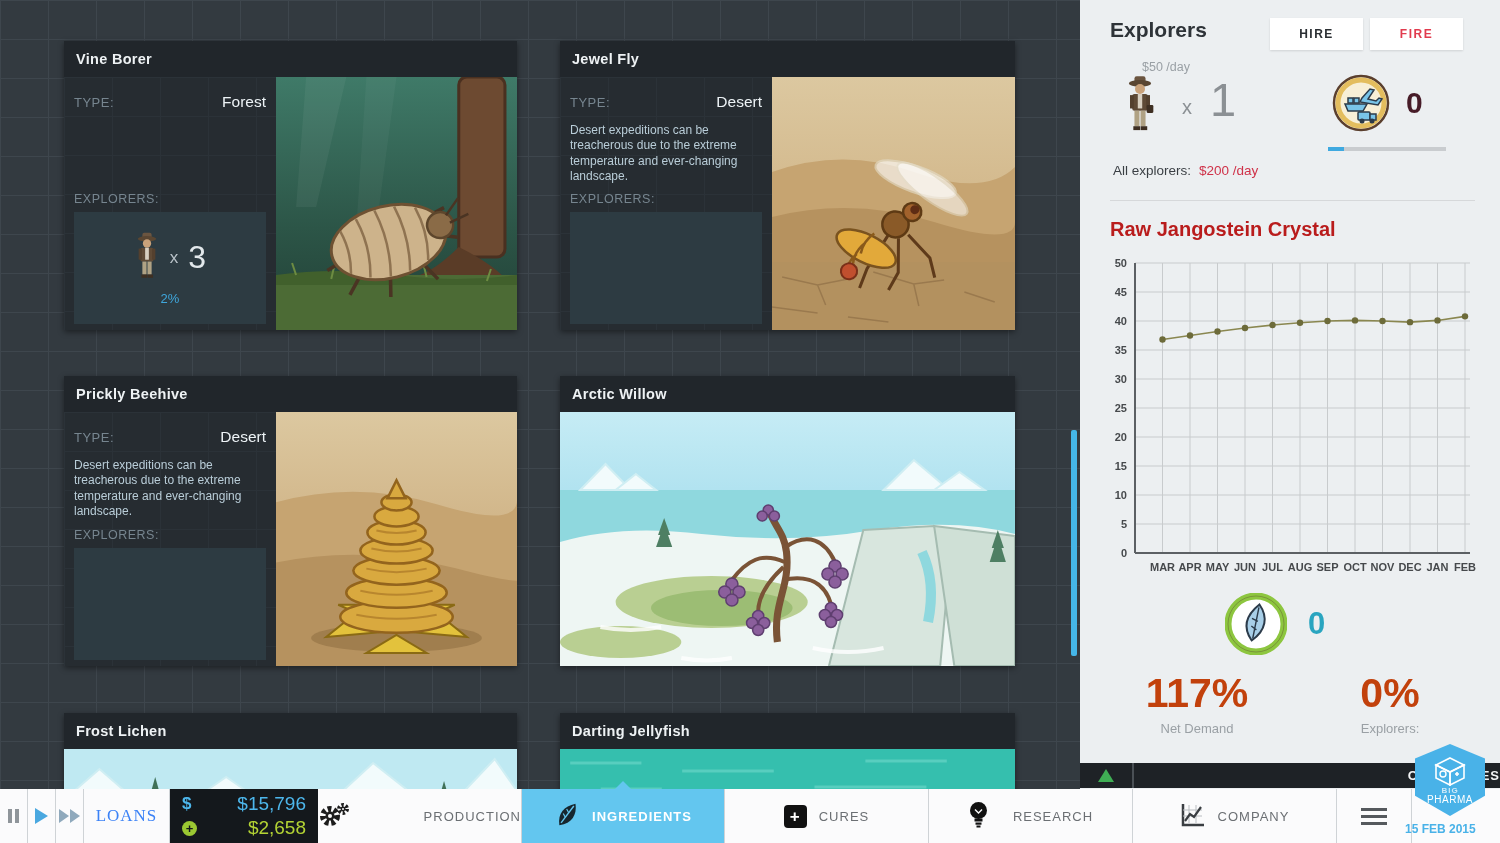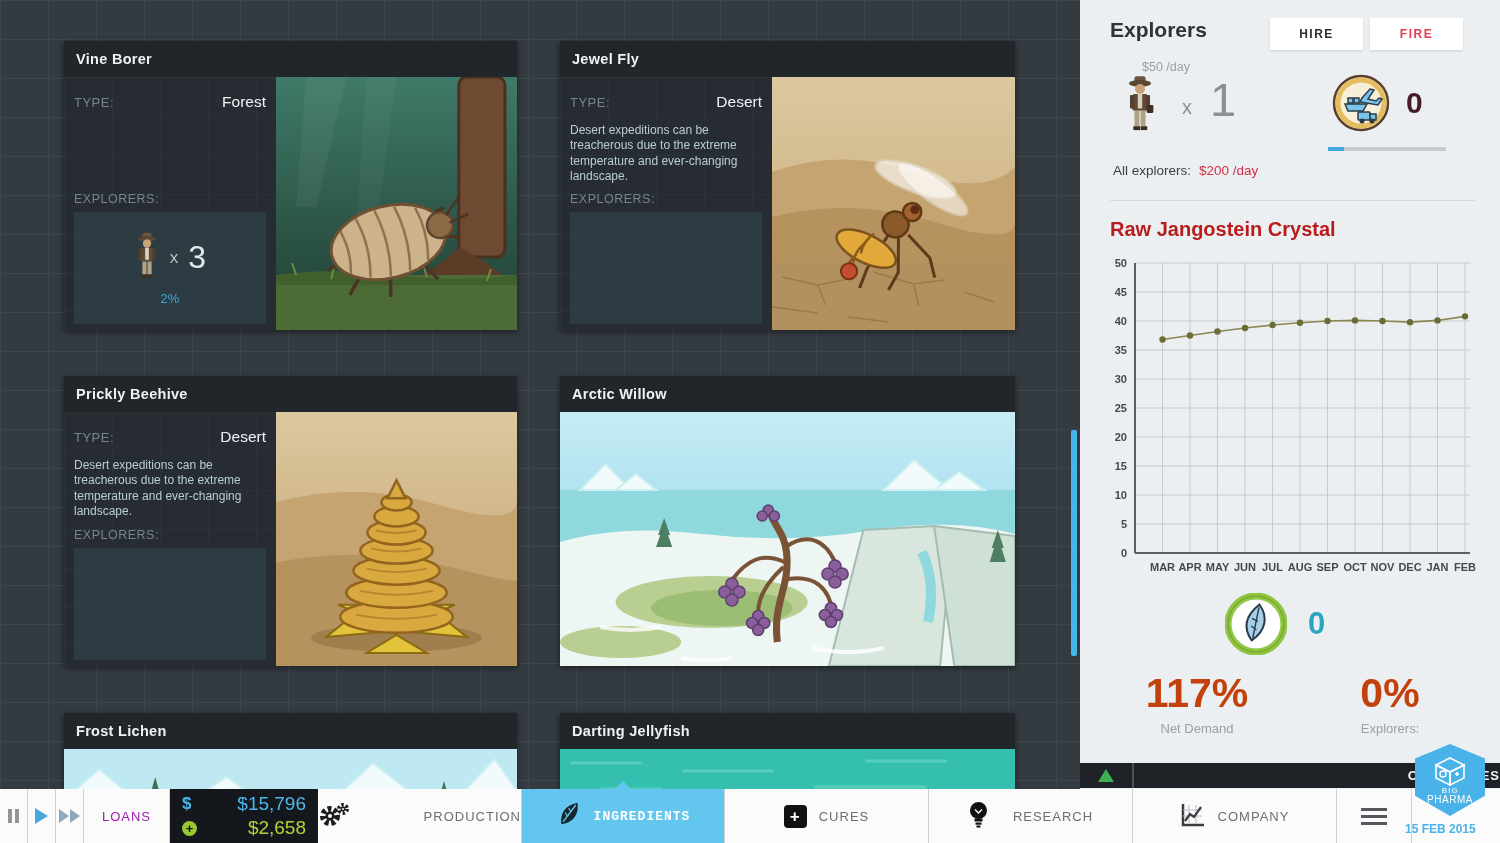--- a/index.html
+++ b/index.html
@@ -76,30 +76,30 @@
 
   
   .toolbar { position:absolute; left:0; top:789px; width:1500px; height:54px; background:#fbfbfc; display:flex; z-index:20; }
   .tb-sect { height:100%; display:flex; align-items:center; justify-content:center; border-right:1px solid #cfd3d6; cursor:pointer; }
   .tb-time { width:28px; }
   .pause-bars { display:flex; gap:3px; }
   .pause-bars i { width:4px; height:14px; background:#8f959a; }
   .play-tri { width:0; height:0; border-top:8px solid transparent; border-bottom:8px solid transparent; border-left:13px solid #4aa8e0; }
   .ff { display:flex; gap:1px; }
   .ff i { width:0; height:0; border-top:7px solid transparent; border-bottom:7px solid transparent; border-left:10px solid #8fa9bc; }
-  .tb-loans { width:86px; color:#a21caf; font-size:13px; letter-spacing:1px; }
+  .tb-loans { width:86px; color:#3b82f6; font-size:17px; letter-spacing:1px;font-family:Liberation Serif, serif; }
   .tb-money { width:148px; background:#14181c; border-right:none; flex-direction:column; justify-content:center; gap:2px; padding:0 12px; cursor:default; }
   .money-row { width:100%; display:flex; justify-content:space-between; align-items:center; }
   .money-cash { color:#4db7ec; font-size:19px; }
   .money-sym { color:#4db7ec; font-size:17px; font-weight:700; }
   .money-income { color:#b3d334; font-size:19px; }
   .plus-circ { width:15px; height:15px; border-radius:50%; background:#9bc832; color:#14181c; font-size:13px; font-weight:700; line-height:15px; text-align:center; }
   .tb-tab { gap:12px; color:#6b6f73; font-size:13px; letter-spacing:1px; position:relative; }
   .tab-production { width:204px;justify-content:space-between; }
-  .tab-ingredients { width:203px; background:#63c6ef; color:#fff; font-weight:600;font-family:Liberation Mono, monospace; }
+  .tab-ingredients { width:203px; background:#63c6ef; color:#fff; font-weight:600; }
   .tab-ingredients .notch { position:absolute; top:-8px; left:50%; margin-left:-8px; width:0; height:0;
     border-left:8px solid transparent; border-right:8px solid transparent; border-bottom:8px solid #63c6ef; }
   .tab-cures { width:204px; }
   .tab-research { width:204px;gap:24px; }
   .tab-company { width:204px; }
   .tb-menu { width:75px; }
   .hamburger { display:flex; flex-direction:column; gap:4px; }
   .hamburger i { width:26px; height:3px; background:#55595d; }
   .tb-logo-zone { flex:1; border-right:none; flex-direction:column; justify-content:flex-end; padding-bottom:5px; cursor:default; }
   .cures-icon { width:23px; height:23px; background:#111; border-radius:4px; color:#fff; font-size:17px; font-weight:700; line-height:23px; text-align:center; }

